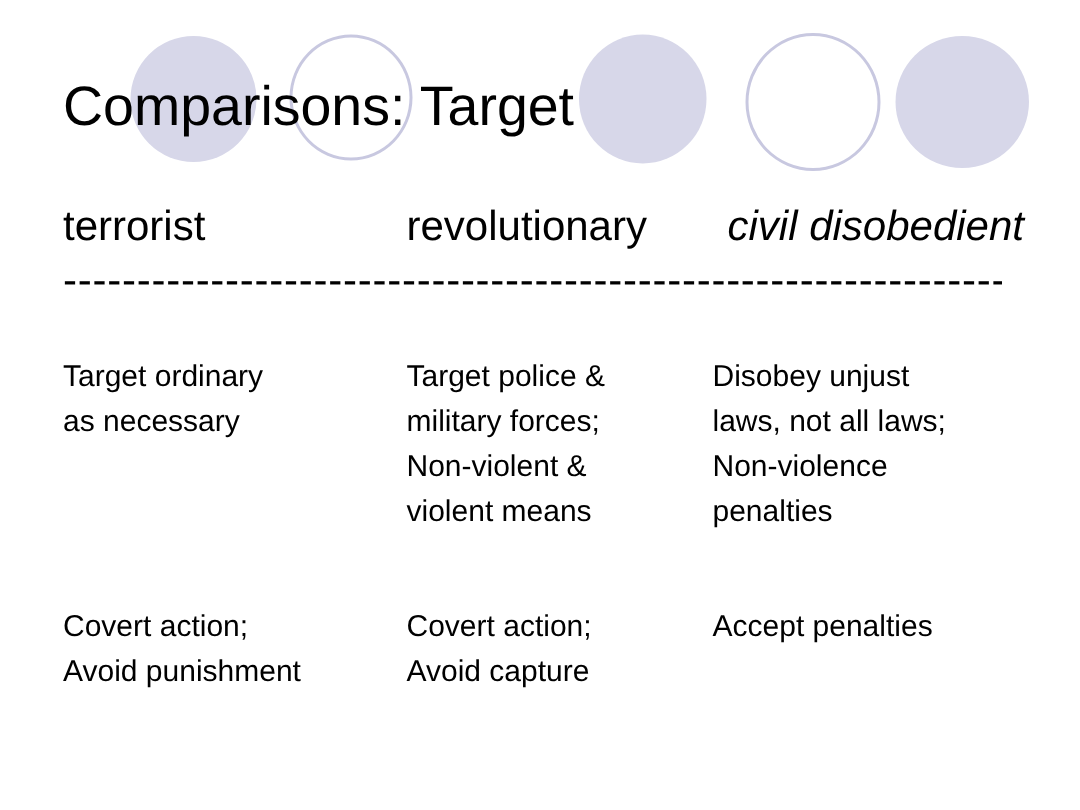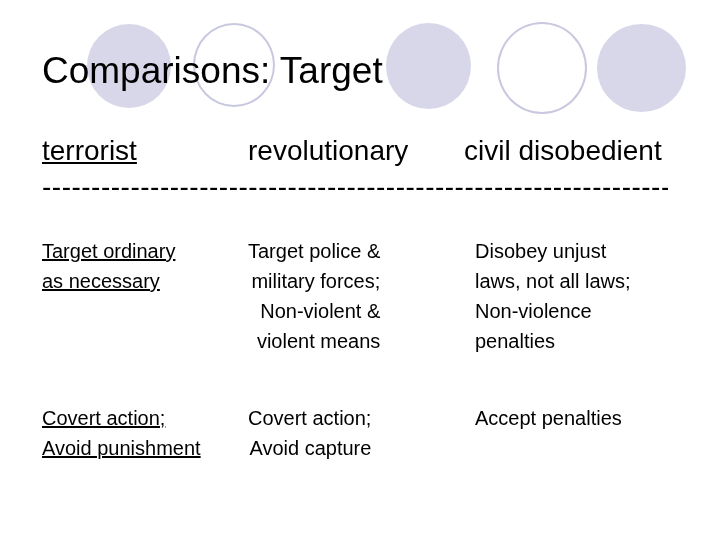--- a/index.html
+++ b/index.html
@@ -64,24 +64,24 @@
     z-index: 2;
   }
 
   .cell {
     position: absolute;
     font-size: 20px;
     line-height: 30px;
     white-space: nowrap;
     z-index: 2;
   }
-  .c1 { left: 42px; text-decoration: underline; }
-  .c2 { left: 248px; text-align: right; }
+  .c1 { left: 42px; }
+  .c2 { left: 271px; }
   .c3 { left: 475px; }
-  .h3 { left: 464px; }
+  .h3 { left: 485px; font-style: italic; }
   .blk1 { top: 236px; }
   .blk2 { top: 403px; }
 </style>
 </head>
 <body>
 
 <div class="slide" style="--bg: #ffffff; --text: #000000; --circle-fill: #d7d7e9; --circle-stroke: #c8c8e0;">
 
   <div class="circ filled circ1"></div>
   <div class="circ outlined circ2"></div>

